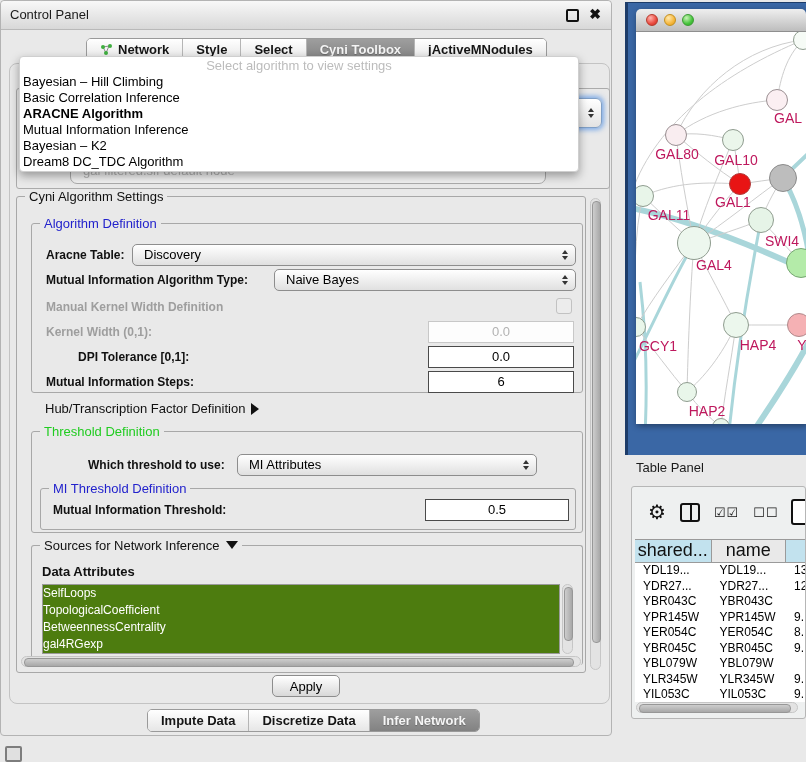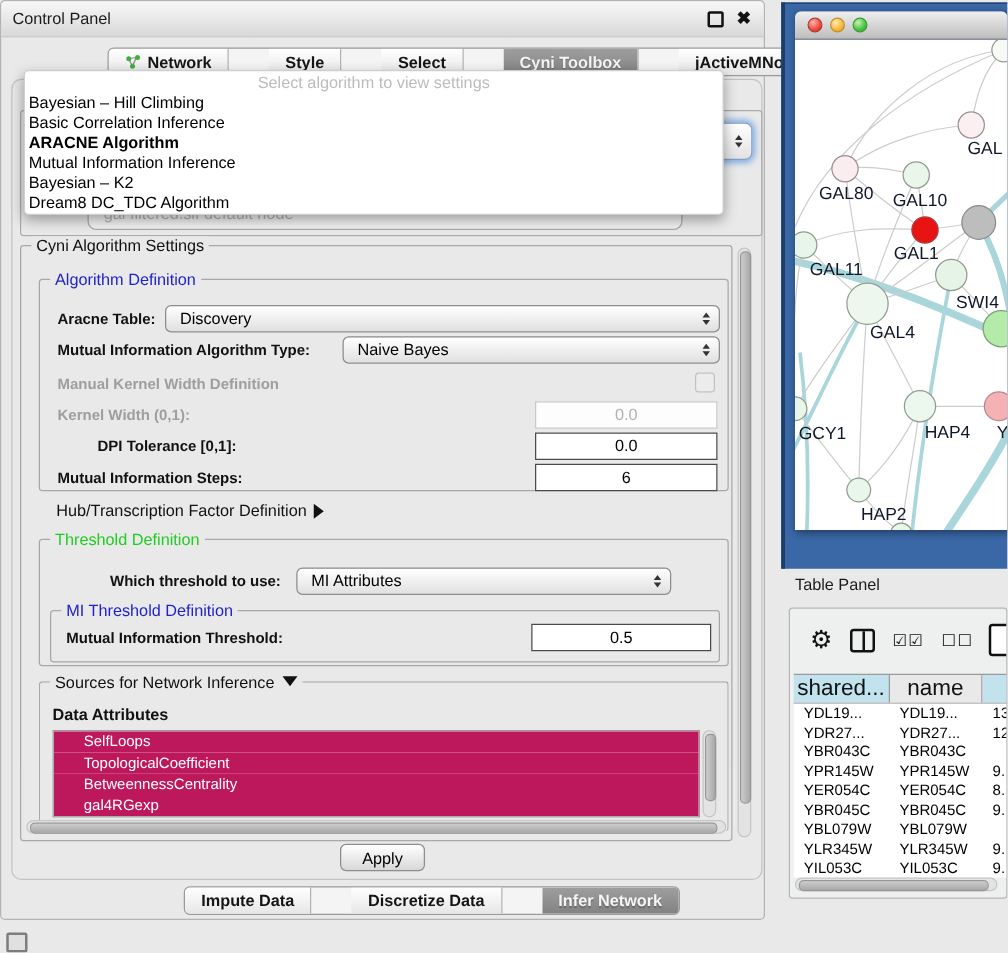--- a/index.html
+++ b/index.html
@@ -6,21 +6,21 @@
   body{width:806px;height:762px;background:#e9e9e9;font-family:"Liberation Sans",sans-serif;position:relative;overflow:hidden;}
 
   
   .cp{position:absolute;left:0;top:0;width:612px;height:736px;background:#e9e9e9;border:1px solid #b3b3b3;border-radius:4px;box-sizing:border-box;}
   .cp-titlebar{position:absolute;left:0;top:0;right:0;height:28px;background:linear-gradient(#f8f8f8,#d8d8d8);border-bottom:1px solid #b9b9b9;border-radius:4px 4px 0 0;}
   .cp-title{position:absolute;left:9px;top:6px;font-size:13px;color:#1b1b1b;}
   .float-btn{position:absolute;right:32px;top:8px;width:9px;height:9px;border:2px solid #111;border-radius:2px;}
   .close-btn{position:absolute;right:10px;top:5px;font-size:14px;font-weight:bold;color:#111;}
 
   
-  .segbar{position:absolute;display:flex;height:23px;border:1px solid #9a9a9a;border-radius:5px;overflow:hidden;background:#f4f4f4;box-sizing:border-box;gap:32px;}
+  .segbar{position:absolute;display:flex;height:23px;border:1px solid #9a9a9a;border-radius:5px;overflow:hidden;background:#f4f4f4;box-sizing:border-box;}
   .seg{display:flex;align-items:center;gap:5px;padding:0 13px;font-size:13px;font-weight:600;color:#151515;background:linear-gradient(#ffffff,#e6e6e6);border-right:1px solid #b5b5b5;white-space:nowrap;}
   .seg:last-child{border-right:none;}
   .seg.sel{background:linear-gradient(#9e9e9e,#828282);color:#f5f5f5;text-shadow:0 1px 1px rgba(0,0,0,.25);}
 
   .cp-content{position:absolute;left:8px;top:62px;width:601px;height:641px;border:1px solid #c3c3c3;border-radius:8px;background:#e9e9e9;box-sizing:border-box;}
 
   
   .frag-group{position:absolute;left:6px;top:24px;width:592px;height:99px;border:1px solid #ababab;border-radius:3px;}
   .frag-comboA{position:absolute;left:22px;top:34px;width:568px;height:28px;border:1px solid #7f9fc6;border-radius:6px;background:linear-gradient(#fff,#e2e2e2);box-shadow:0 0 5px 2px rgba(90,150,230,.75);}
   .frag-comboB{position:absolute;left:60px;top:92px;width:476px;height:28px;border:1px solid #ababab;border-radius:7px;background:#f2f2f2;font-size:13px;line-height:27px;color:#b4b4b4;padding-left:12px;box-sizing:border-box;white-space:nowrap;overflow:hidden;}
@@ -50,40 +50,40 @@
   .field.dis{border-color:#c8c8c8;color:#b2b2b2;background:#fdfdfd;}
 
   .checkbox{position:absolute;width:14px;height:14px;border:1px solid #c2c2c2;border-radius:3px;background:#ececec;}
 
   .vscroll{position:absolute;width:11px;background:#e3e3e3;border:1px solid #c6c6c6;border-radius:6px;box-sizing:border-box;}
   .vthumb{position:absolute;left:1px;width:7px;border-radius:4px;background:linear-gradient(90deg,#cdcdcd,#a8a8a8);border:1px solid #979797;}
   .hscroll{position:absolute;height:11px;background:#e3e3e3;border:1px solid #c6c6c6;border-radius:6px;box-sizing:border-box;}
   .hthumb{position:absolute;top:1px;height:7px;border-radius:4px;background:linear-gradient(#cdcdcd,#a8a8a8);border:1px solid #979797;}
 
   .listbox{position:absolute;background:#fff;border:1px solid #9a9a9a;overflow:hidden;box-sizing:border-box;}
-  .attr-item{height:17px;line-height:17px;font-size:12px;color:#fff;background:#be185d;padding-left:24px;white-space:nowrap;}
+  .attr-item{height:17px;line-height:17px;font-size:12px;color:#fff;background:#4d7c0f;padding-left:0;white-space:nowrap;}
 
   .apply-btn{position:absolute;left:262px;top:611px;width:68px;height:22px;border:1px solid #8d8d8d;border-radius:5px;background:linear-gradient(#ffffff,#d8d8d8);font-size:13px;text-align:center;line-height:21px;color:#000;box-sizing:border-box;}
 
   .tri-right{display:inline-block;width:0;height:0;border-top:6px solid transparent;border-bottom:6px solid transparent;border-left:8px solid #111;vertical-align:-2px;margin-left:6px;}
   .tri-down{display:inline-block;width:0;height:0;border-left:6px solid transparent;border-right:6px solid transparent;border-top:8px solid #111;vertical-align:1px;margin-left:6px;}
 
   .corner-icon{position:absolute;left:5px;top:746px;width:13px;height:12px;border:2px solid #7d7d7d;border-radius:2px;background:#e0e0e0;}
 
   
   .net-frame{position:absolute;left:625px;top:2px;width:181px;height:453px;background:#3a67a5;border-left:3px solid #1d3c69;border-top:1px solid #1d3c69;box-sizing:border-box;}
   .mac-win{position:absolute;left:8px;top:6px;width:170px;height:415px;border-radius:5px 5px 0 0;overflow:hidden;box-shadow:1px 2px 6px rgba(0,0,0,.4);}
   .mac-titlebar{height:22px;background:linear-gradient(#efefef,#bdbdbd);border-bottom:1px solid #8f8f8f;position:relative;}
   .light{position:absolute;top:5px;width:12px;height:12px;border-radius:50%;box-sizing:border-box;}
   .light.red{left:10px;background:radial-gradient(circle at 35% 30%,#ffb3ad,#ea4b40 60%,#c32f24);border:1px solid #b5392c;}
   .light.yellow{left:28px;background:radial-gradient(circle at 35% 30%,#ffe9b0,#f6b73d 60%,#d99a1e);border:1px solid #c3901f;}
   .light.green{left:46px;background:radial-gradient(circle at 35% 30%,#c9f3b6,#47c43d 60%,#2fa32a);border:1px solid #3c9b33;}
   .net-canvas{position:relative;width:170px;height:392px;background:#fff;overflow:hidden;}
   .node{position:absolute;border-radius:50%;box-sizing:border-box;}
-  .node-label{position:absolute;font-size:14px;color:#0f172a;white-space:nowrap;transform:translate(-50%,-50%);}
+  .node-label{position:absolute;font-size:14px;color:#be185d;white-space:nowrap;transform:translate(-50%,-50%);}
 
   
   .tp-title{position:absolute;left:636px;top:460px;font-size:13px;color:#1b1b1b;}
   .table-panel{position:absolute;left:631px;top:486px;width:175px;height:233px;background:#eef0f0;border:1px solid #b6b6b6;border-radius:3px;overflow:hidden;box-sizing:border-box;}
   .tp-toolbar{position:absolute;left:0;top:0;right:0;height:50px;display:flex;align-items:center;gap:14px;padding-left:16px;}
   .gear{font-size:20px;color:#111;line-height:20px;}
   .col-icon{width:16px;height:15px;border:2px solid #111;border-radius:3px;position:relative;}
   .col-icon:after{content:"";position:absolute;left:50%;top:0;bottom:0;width:2px;background:#111;}
   .cb-pair{font-size:13px;color:#111;letter-spacing:1px;white-space:nowrap;}
   .doc-icon{position:absolute;right:-8px;top:12px;width:18px;height:22px;border:2px solid #111;border-radius:3px;background:#fff;}

